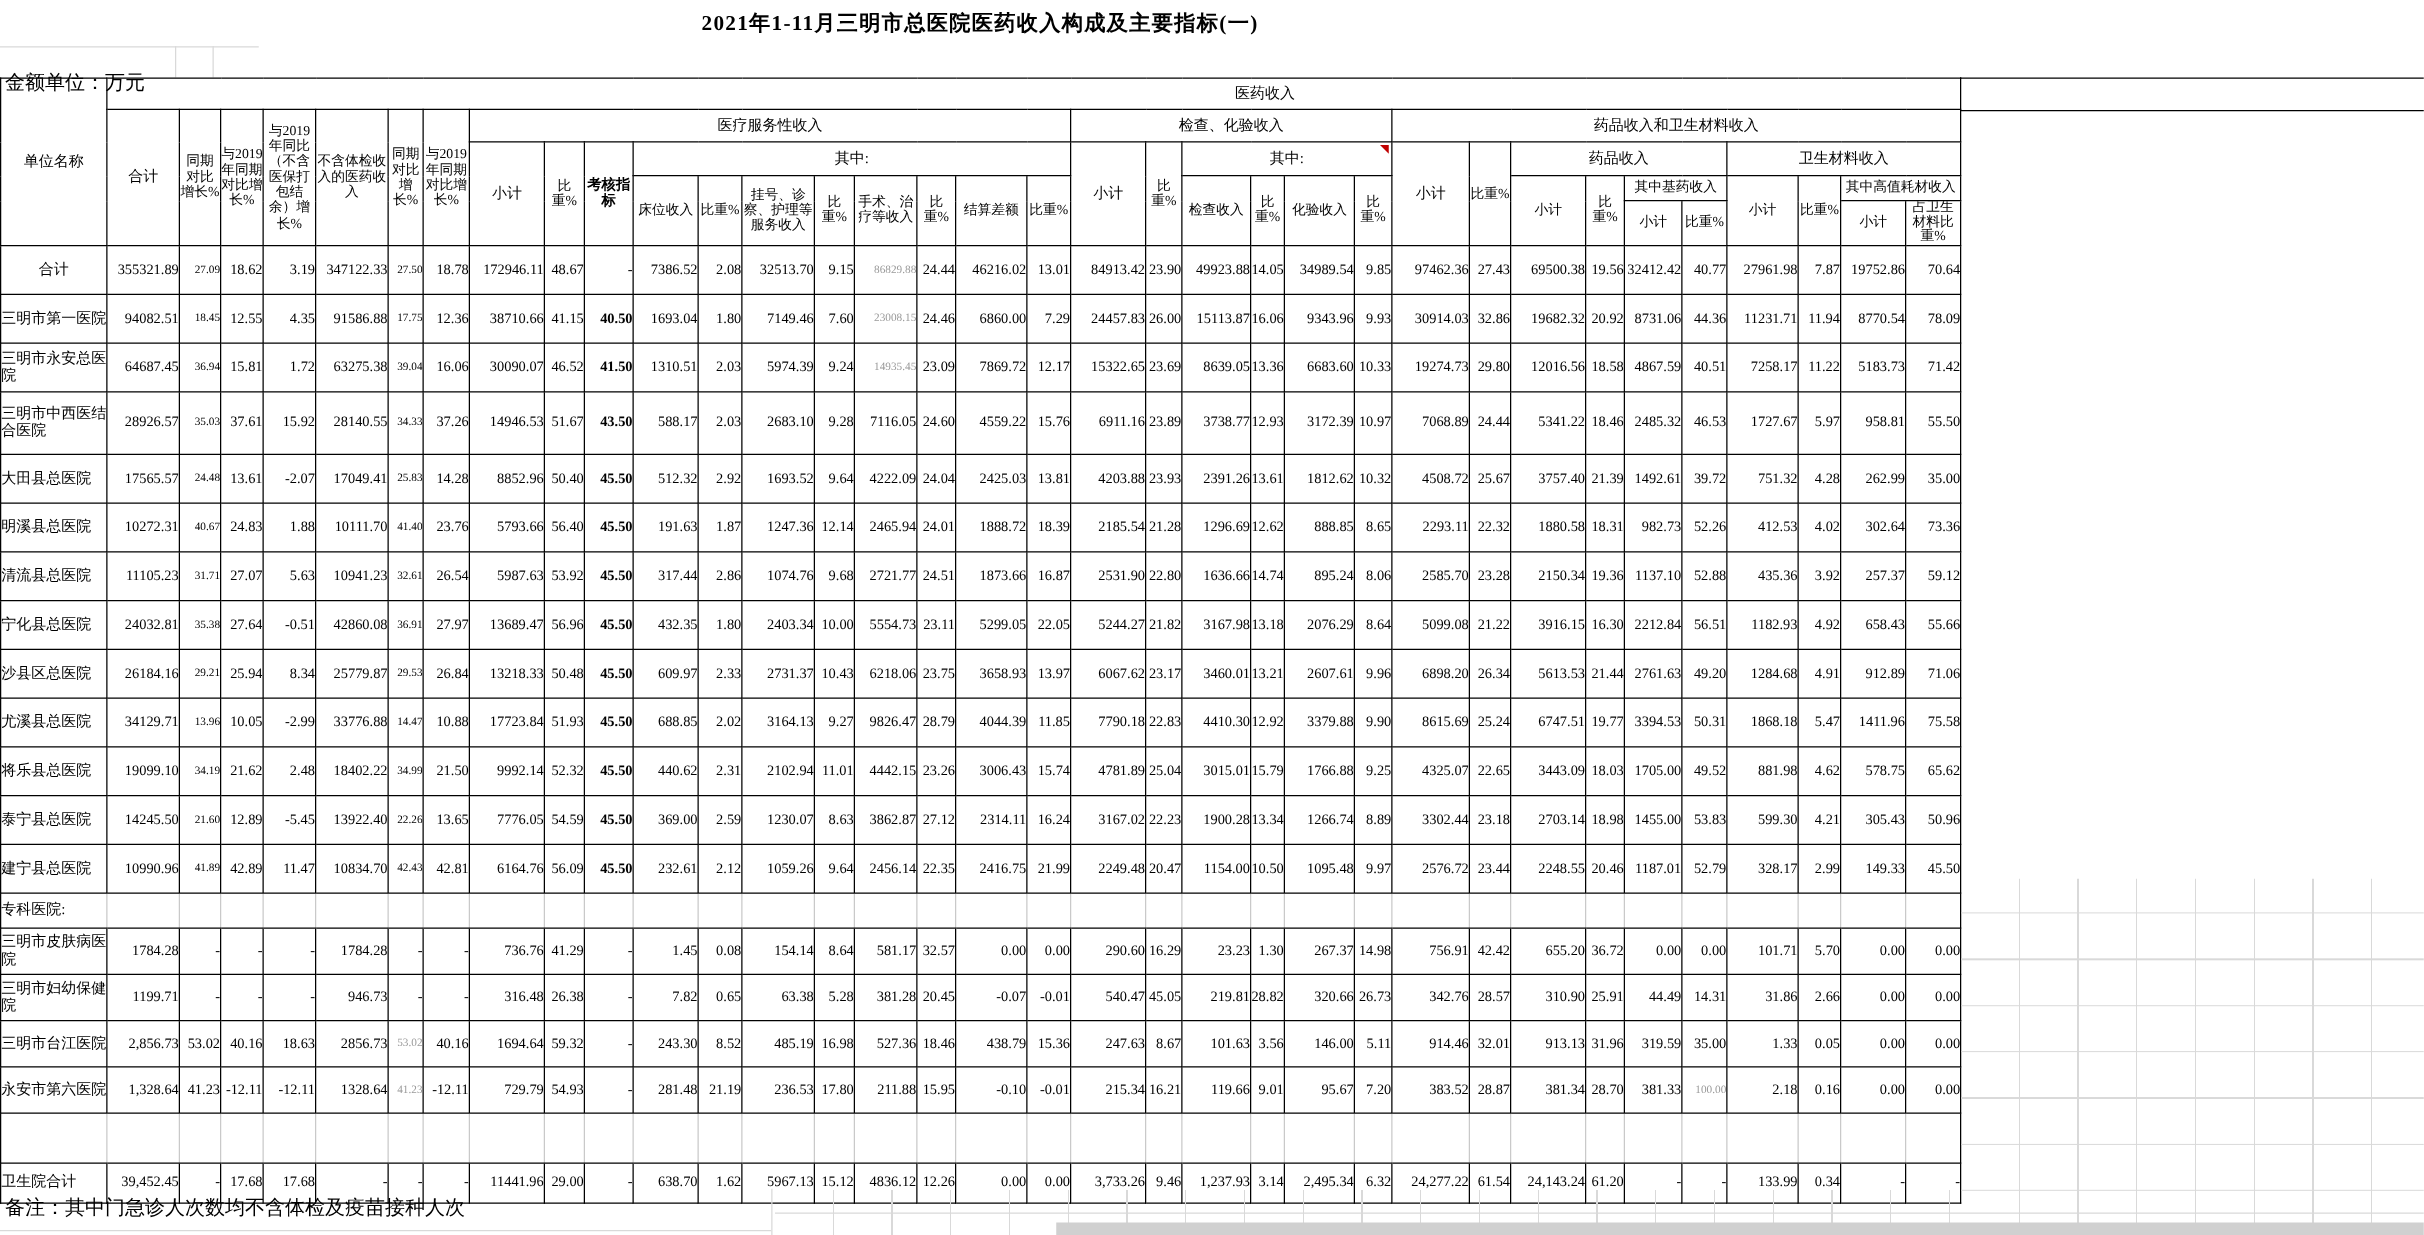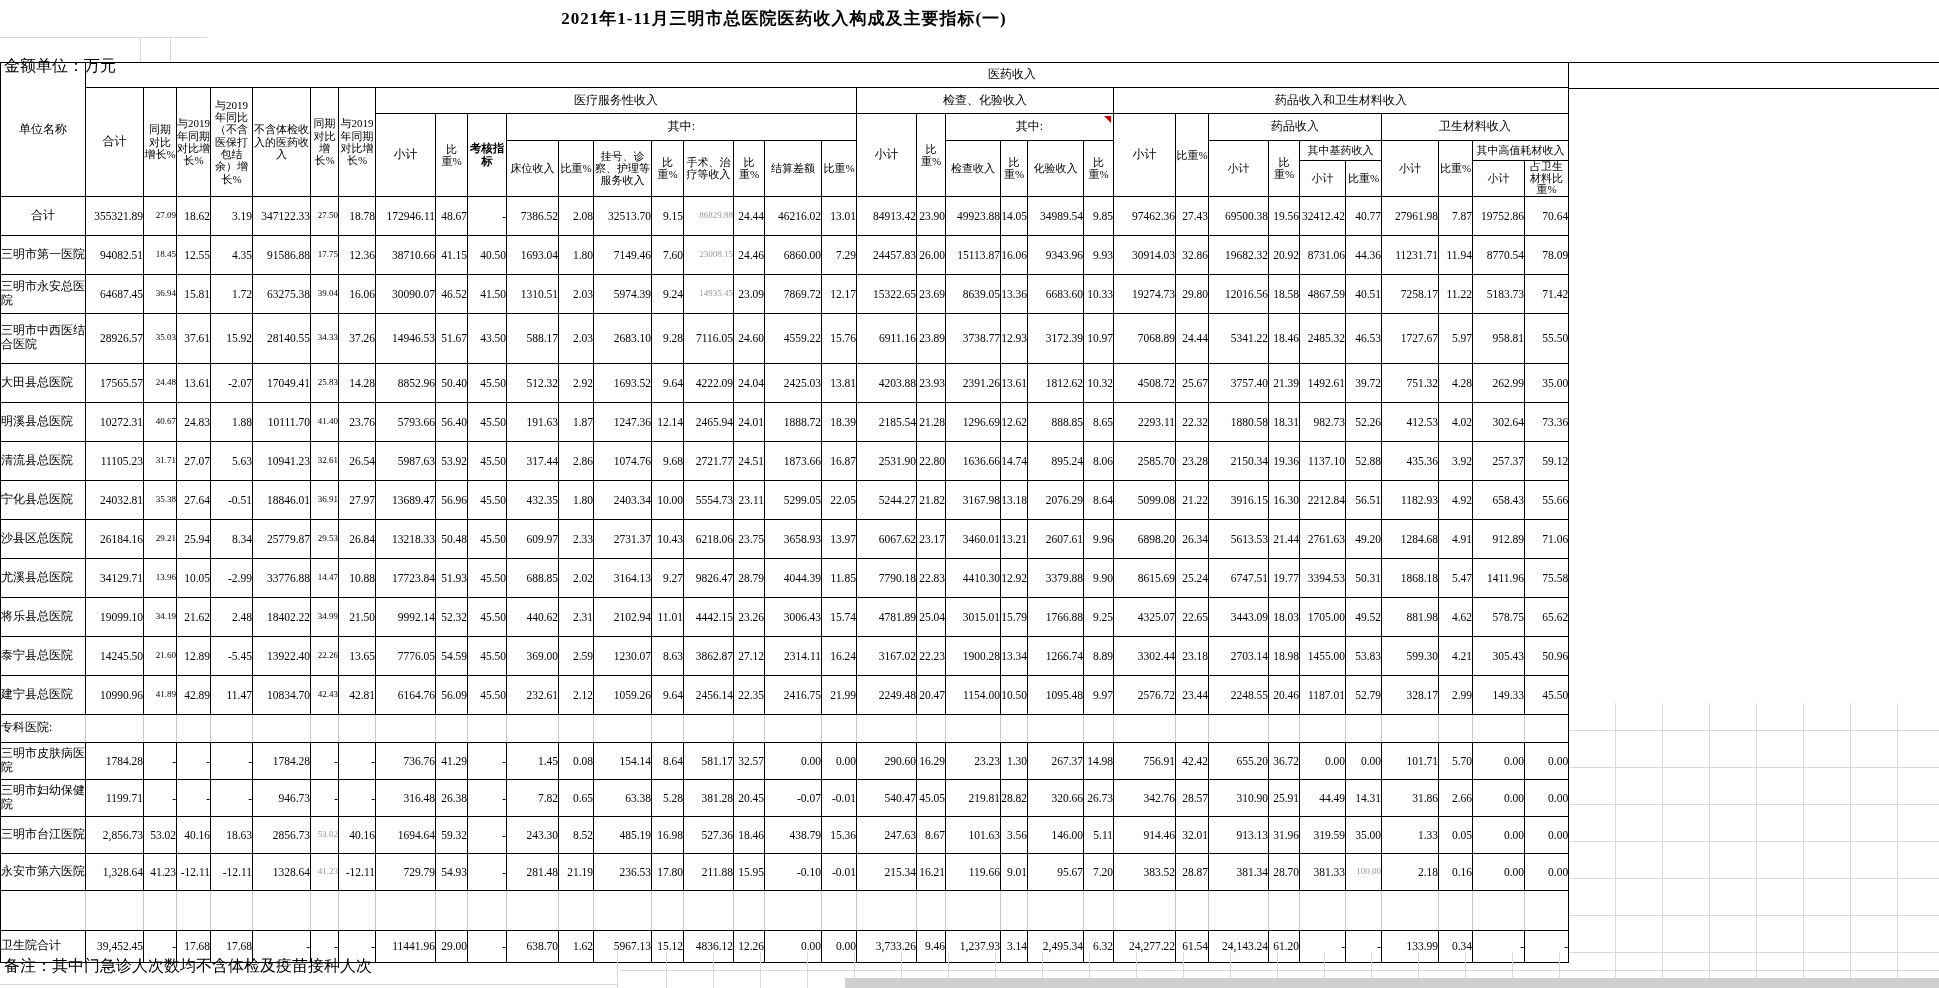--- a/index.html
+++ b/index.html
@@ -13,21 +13,21 @@
   table.main th,table.main td{border:1px solid #000;padding:0;overflow:hidden;}
   th{font-weight:normal;font-size:11px;line-height:1.12;text-align:center;vertical-align:middle;padding:0 1px;margin-top:44px;}
   th.big{font-size:12px;}
   th.bold{font-weight:bold;font-size:11.5px;}
   th.noright{border-right:none;}
   td.num{font-size:11.5px;text-align:right;padding-right:3px;vertical-align:middle;line-height:1.05;}
   td.name{font-size:12px;text-align:left;padding-left:2px;vertical-align:middle;line-height:1.15;}
   td.name.ctr{text-align:center;padding-left:0;}
   td.sm{font-size:9px;}
   td.smg{font-size:9px;color:#9a9a9a;}
-  td.bold{font-weight:normal;}
+  td.bold{font-weight:bold;}
   tr.faint td{border-left-color:#c9c9c9;border-right-color:#c9c9c9;}
   tr.faint td:first-child{border-left-color:#000;}
   tr.faint td:last-child{border-right-color:#000;}
   .r1ext{position:absolute;left:1568px;top:62px;width:371px;height:27px;box-sizing:border-box;
          border-top:1px solid #000;border-bottom:1px solid #000;background:#fff;}
   .r1shift{position:relative;left:185px;}
   .cmt{position:absolute;left:1104px;top:116px;width:0;height:0;
        border-top:7px solid #c00000;border-left:7px solid transparent;}
   .fl{position:absolute;background:#d9d9d9;}
   .rgrid{position:absolute;left:1569px;top:703px;width:370px;height:285px;
@@ -405,21 +405,21 @@
         <td class="num">3.92</td>
         <td class="num">257.37</td>
         <td class="num">59.12</td>
       </tr>
       <tr style="height: 39px;">
         <td class="name">宁化县总医院</td>
         <td class="num">24032.81</td>
         <td class="num sm">35.38</td>
         <td class="num">27.64</td>
         <td class="num">-0.51</td>
-        <td class="num">18846.01</td>
+        <td class="num">42860.08</td>
         <td class="num sm">36.91</td>
         <td class="num">27.97</td>
         <td class="num">13689.47</td>
         <td class="num">56.96</td>
         <td class="num bold">45.50</td>
         <td class="num">432.35</td>
         <td class="num">1.80</td>
         <td class="num">2403.34</td>
         <td class="num">10.00</td>
         <td class="num">5554.73</td>

